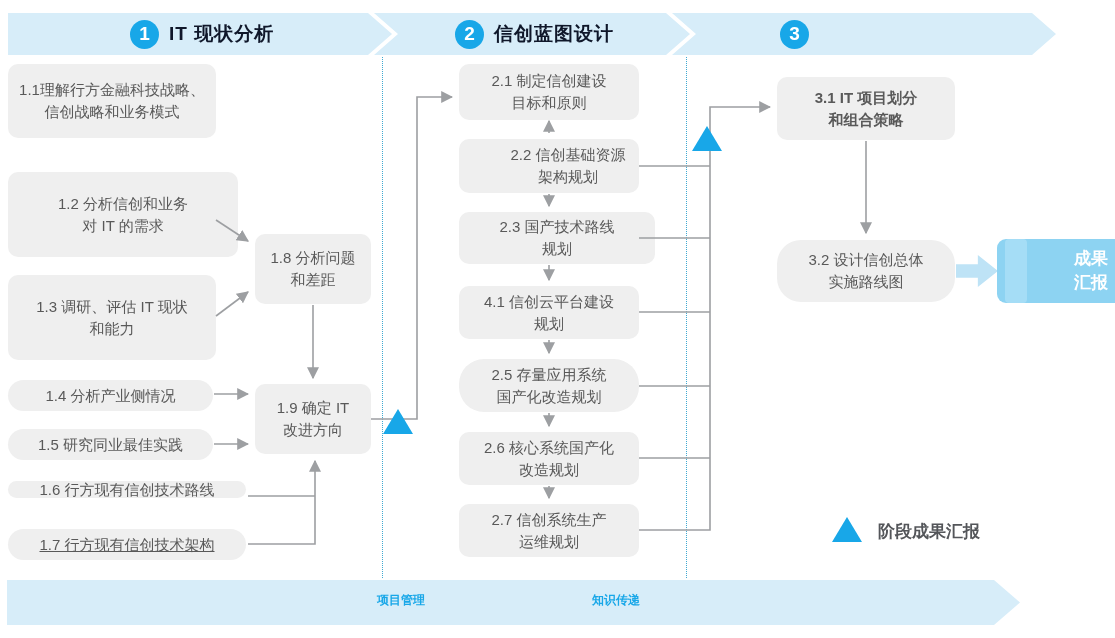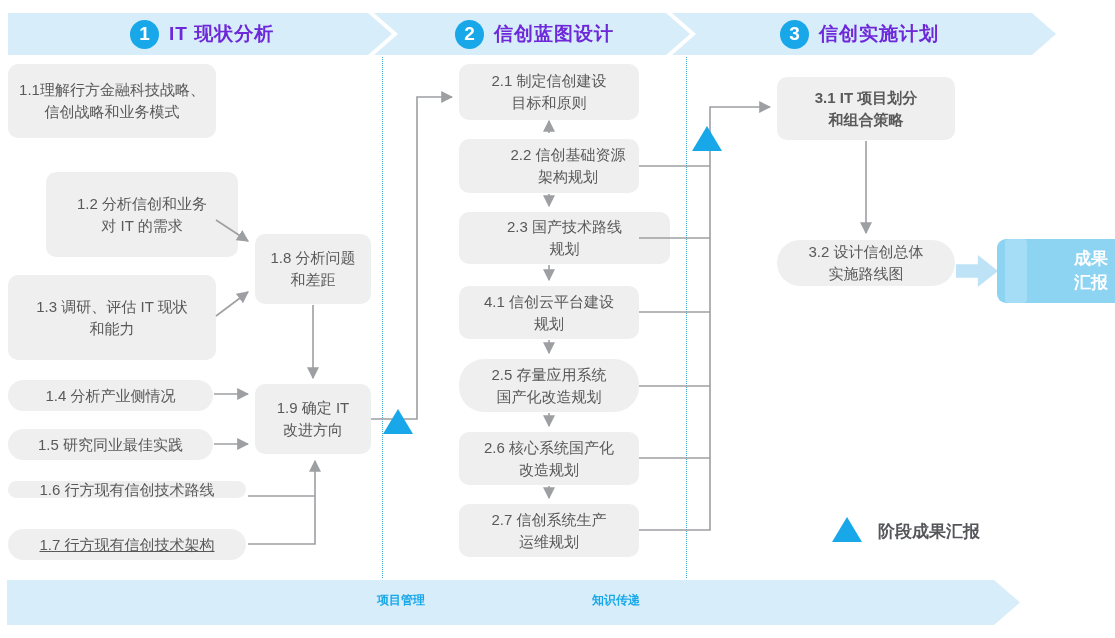--- a/index.html
+++ b/index.html
@@ -5,21 +5,21 @@
   html,body{margin:0;padding:0;background:#fff;}
   body{font-family:"Liberation Sans",sans-serif;}
   .stage{position:relative;width:1115px;height:638px;background:#fff;overflow:hidden;}
 
   
   .band-seg{position:absolute;top:13px;height:42px;background:#D7EDF9;z-index:1;}
   .seg-first{clip-path:polygon(0 0,calc(100% - 24px) 0,100% 50%,calc(100% - 24px) 100%,0 100%);}
   .seg-mid{clip-path:polygon(0 0,calc(100% - 24px) 0,100% 50%,calc(100% - 24px) 100%,0 100%,24px 50%);}
   .phase-label{position:absolute;top:13px;height:42px;display:flex;align-items:center;gap:10px;z-index:3;}
   .phase-num{width:29px;height:29px;border-radius:50%;background:#18A7E8;color:#fff;font-weight:bold;font-size:19px;display:flex;align-items:center;justify-content:center;}
-  .phase-title{color:#6d28d9;font-weight:bold;font-size:19px;letter-spacing:1px;}
+  .phase-title{color:#0f172a;font-weight:bold;font-size:19px;letter-spacing:1px;}
 
   
   .dash{position:absolute;top:57px;height:521px;width:0;border-left:1.5px dotted #3FA9D2;z-index:0;}
 
   
   .box{position:absolute;background:#EFEFEF;border-radius:10px;color:#595959;font-size:15px;line-height:1.45;display:flex;align-items:center;justify-content:center;text-align:center;white-space:pre-line;box-sizing:border-box;padding:2px 4px;z-index:2;}
   .pill{border-radius:17px;}
 
   
   .connectors{position:absolute;left:0;top:0;z-index:2;pointer-events:none;}
@@ -52,59 +52,58 @@
   <div class="phase-label" style="left:130px;">
     <div class="phase-num">1</div>
     <div class="phase-title">IT 现状分析</div>
   </div>
   <div class="phase-label" style="left:455px;">
     <div class="phase-num">2</div>
     <div class="phase-title">信创蓝图设计</div>
   </div>
   <div class="phase-label" style="left:780px;">
     <div class="phase-num">3</div>
-    <div class="phase-title">信创实施计划</div>
   </div>
 
   <div class="dash" style="left:382px;"></div>
   <div class="dash" style="left:686px;"></div>
 
   <div class="box" style="left:8px;top:64px;width:208px;height:74px;">1.1理解行方金融科技战略、
 信创战略和业务模式</div>
-  <div class="box" style="left:8px;top:172px;width:192px;height:85px;margin-left:38px;">1.2 分析信创和业务
+  <div class="box" style="left:8px;top:172px;width:230px;height:85px;">1.2 分析信创和业务
 对 IT 的需求</div>
   <div class="box" style="left:8px;top:275px;width:208px;height:85px;">1.3 调研、评估 IT 现状
 和能力</div>
   <div class="box pill" style="left:8px;top:380px;width:205px;height:31px;">1.4 分析产业侧情况</div>
   <div class="box pill" style="left:8px;top:429px;width:205px;height:31px;">1.5 研究同业最佳实践</div>
   <div class="box pill" style="left:8px;top:481px;width:238px;height:17px;">1.6 行方现有信创技术路线</div>
   <div class="box pill" style="left:8px;top:529px;width:238px;height:31px;text-decoration:underline;">1.7 行方现有信创技术架构</div>
   <div class="box" style="left:255px;top:234px;width:116px;height:70px;">1.8 分析问题
 和差距</div>
   <div class="box" style="left:255px;top:384px;width:116px;height:70px;">1.9 确定 IT
 改进方向</div>
 
   <div class="box" style="left:459px;top:64px;width:180px;height:56px;">2.1 制定信创建设
 目标和原则</div>
   <div class="box" style="left:459px;top:139px;width:180px;height:54px;padding-left:42px;">2.2 信创基础资源
 架构规划</div>
-  <div class="box" style="left:459px;top:212px;width:211px;height:52px;">2.3 国产技术路线
+  <div class="box" style="left:459px;top:212px;width:196px;height:52px;">2.3 国产技术路线
 规划</div>
   <div class="box" style="left:459px;top:286px;width:180px;height:53px;">4.1 信创云平台建设
 规划</div>
   <div class="box" style="left:459px;top:359px;width:180px;height:53px;border-radius:25px;">2.5 存量应用系统
 国产化改造规划</div>
   <div class="box" style="left:459px;top:432px;width:180px;height:53px;">2.6 核心系统国产化
 改造规划</div>
   <div class="box" style="left:459px;top:504px;width:180px;height:53px;">2.7 信创系统生产
 运维规划</div>
 
   <div class="box" style="left:777px;top:77px;width:178px;height:63px;font-weight:bold;">3.1 IT 项目划分
 和组合策略</div>
-  <div class="box" style="left:777px;top:240px;width:178px;height:46px;border-radius:24px;">3.2 设计信创总体
+  <div class="box" style="left:777px;top:240px;width:178px;height:62px;border-radius:24px;">3.2 设计信创总体
 实施路线图</div>
 
   <div class="fat-arrow"></div>
   <div class="outcome">
     <div class="outcome-stripe"></div>
     <div class="outcome-text">成果
 汇报</div>
   </div>
 
   <svg class="connectors" width="1115" height="638">

